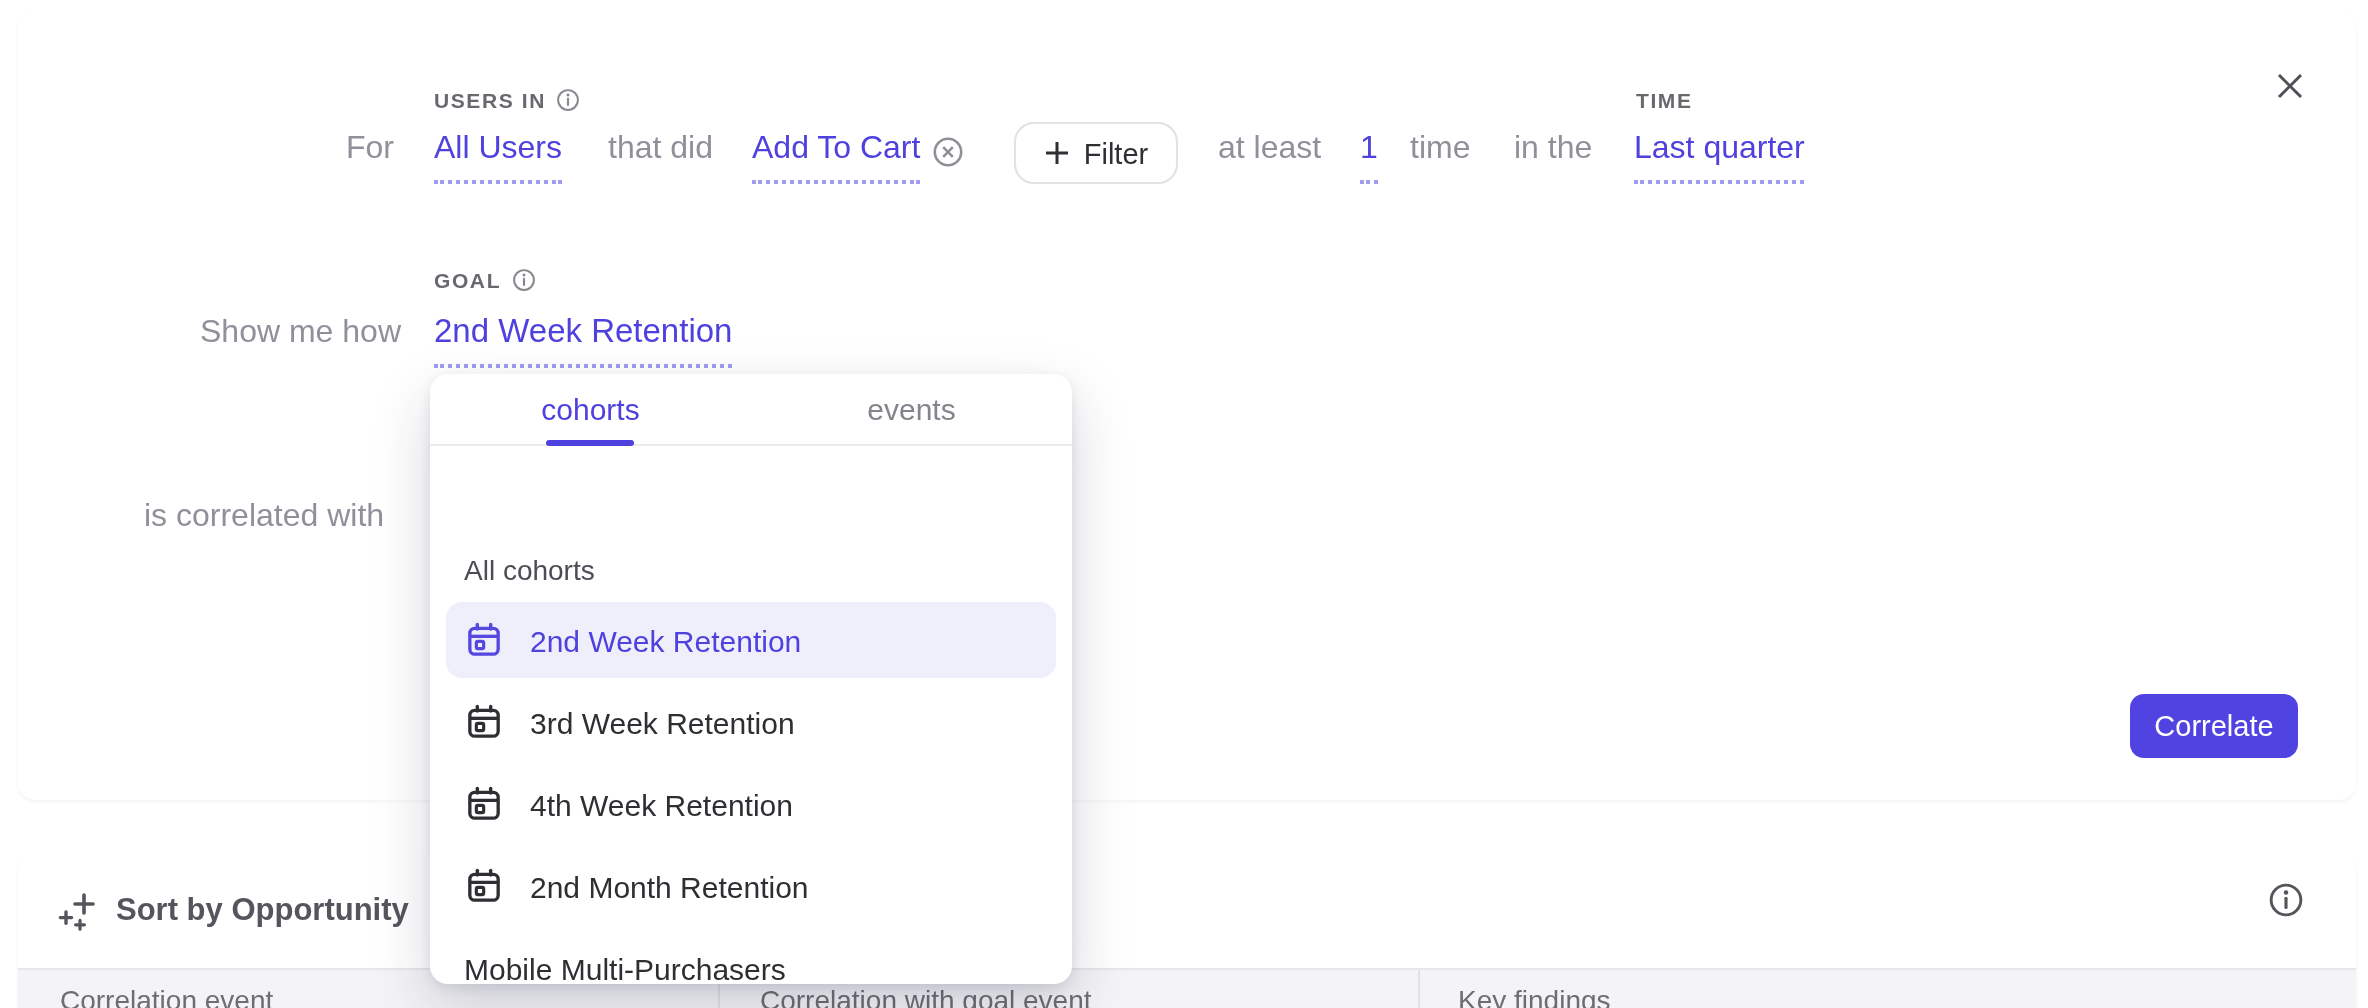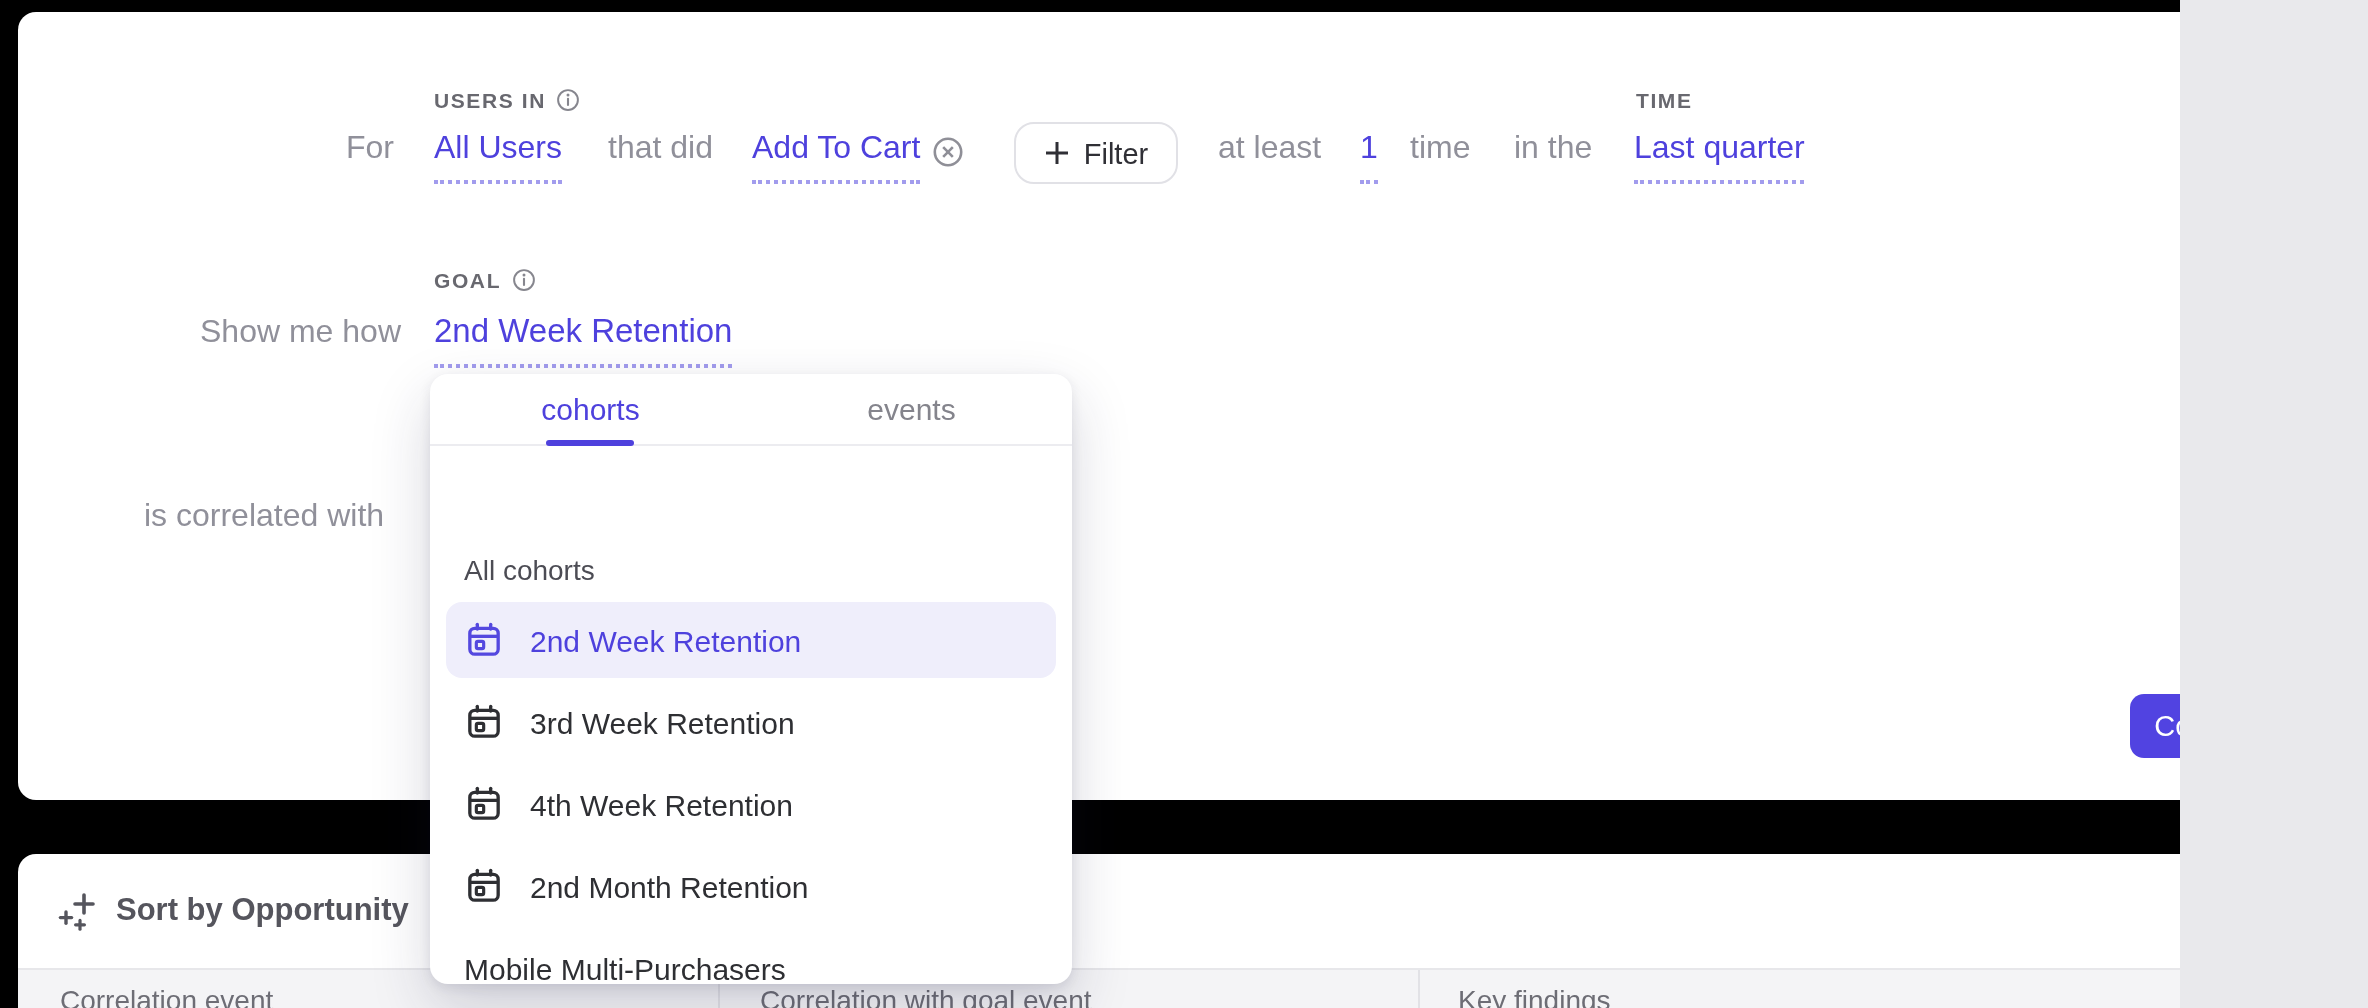--- a/index.html
+++ b/index.html
@@ -1,18 +1,18 @@
 <!DOCTYPE html>
 <html><head>
 <meta charset="utf-8">
 <style>
   * { margin:0; padding:0; box-sizing:border-box; }
   html,body { background:#e9e9ec; }
   body { font-family:"Liberation Sans", sans-serif; }
-  .viewport { position:relative; width:2180px; height:1008px; overflow:hidden; background:#000000; }
+  .viewport { position:relative; width:2368px; height:1008px; overflow:hidden; background:#ffffff; }
   .scale { position:absolute; top:0; left:0; width:1184px; height:504px;
            transform:scale(2); transform-origin:0 0; }
 
   .card { position:absolute; background:#fff; border-radius:9px;
           box-shadow:0 1px 2px rgba(20,20,40,.05); }
   .card-top { left:9px; top:6px; width:1169px; height:394px; }
   .card-bottom { left:9px; top:427px; width:1169px; height:90px; overflow:hidden; }
 
   
   .word { position:absolute; font-size:16px; color:#90909a; white-space:nowrap; }

